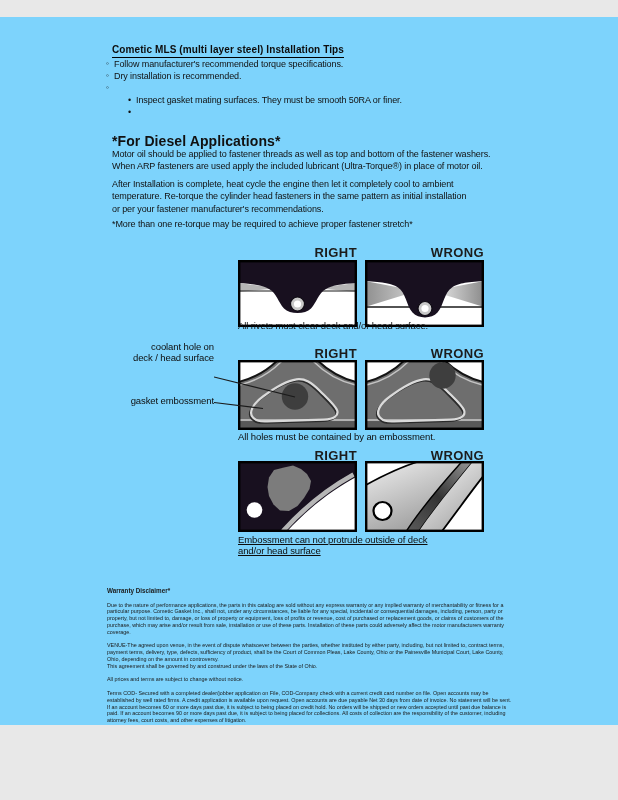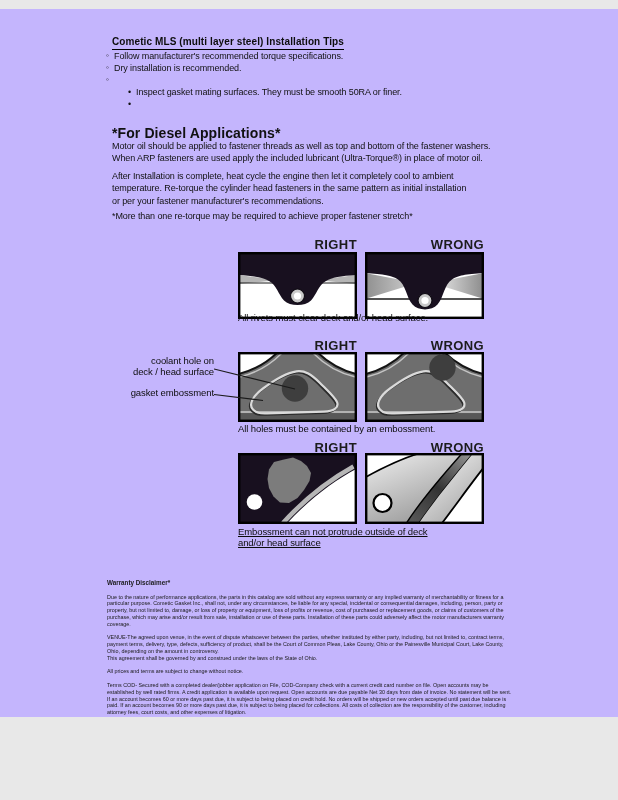--- a/index.html
+++ b/index.html
@@ -1,16 +1,16 @@
 <!DOCTYPE html>
 <html><head>
 <meta charset="utf-8">
 <style>
   html,body{margin:0;padding:0;background:#e8e8e8;}
-  .page{position:relative;width:618px;height:708px;background:#c4b5fd;margin:9px auto;
+  .page{position:relative;width:618px;height:708px;background:#7dd3fc;margin:17px auto;
         font-family:"Liberation Sans",sans-serif;color:#111;overflow:hidden;}
   .abs{position:absolute;}
   .pre{white-space:pre-line;}
 
   .doc-title{left:112px;top:27px;font-size:10px;font-weight:bold;color:#0d0d0d;
              border-bottom:1.7px solid #000;padding-bottom:1.5px;letter-spacing:.1px;}
 
   .bullets{left:106px;top:41px;width:470px;font-size:9px;line-height:12px;letter-spacing:-.1px;}
   .b-row{display:flex;}
   .b-marker{width:8px;flex:none;font-size:8px;}
@@ -108,21 +108,21 @@
       <circle cx="60" cy="48.5" r="3.6" fill="#ffffff"></circle>
       <rect x="1.2" y="1.2" width="116.6" height="64.6" fill="none" stroke="#000" stroke-width="2.4"></rect>
     </svg>
   </div>
 
   <div class="abs dg-caption" style="left:238px;top:303px;">All rivets must clear deck and/or head surface.</div>
 
   <div class="abs dg-label" style="left:238px;top:329px;">RIGHT</div>
   <div class="abs dg-label" style="left:365px;top:329px;">WRONG</div>
 
-  <div class="abs side-label pre" style="left:104px;top:347px;">coolant hole on
+  <div class="abs side-label pre" style="left:104px;top:325px;">coolant hole on
 deck / head surface</div>
   <div class="abs side-label" style="left:104px;top:379px;">gasket embossment</div>
 
   <div class="abs" style="left:238px;top:343px;">
     <svg class="dg-box" width="119" height="70" viewBox="0 0 119 70">
       <rect width="119" height="70" fill="#6e6e6e"></rect>
       <path d="M41,-1 C27,13 12,19.5 -1,22.5" stroke="#c4c4c4" stroke-width="1.5" fill="none" transform="translate(2.5,2.5)"></path>
       <path d="M78,-1 C92,13 107,19.5 120,22.5" stroke="#c4c4c4" stroke-width="1.5" fill="none" transform="translate(-2.5,2.5)"></path>
       <path d="M-1,-1 L41,-1 C27,13 12,19.5 -1,22.5 Z" fill="#ffffff"></path>
       <path d="M120,-1 L78,-1 C92,13 107,19.5 120,22.5 Z" fill="#ffffff"></path>

